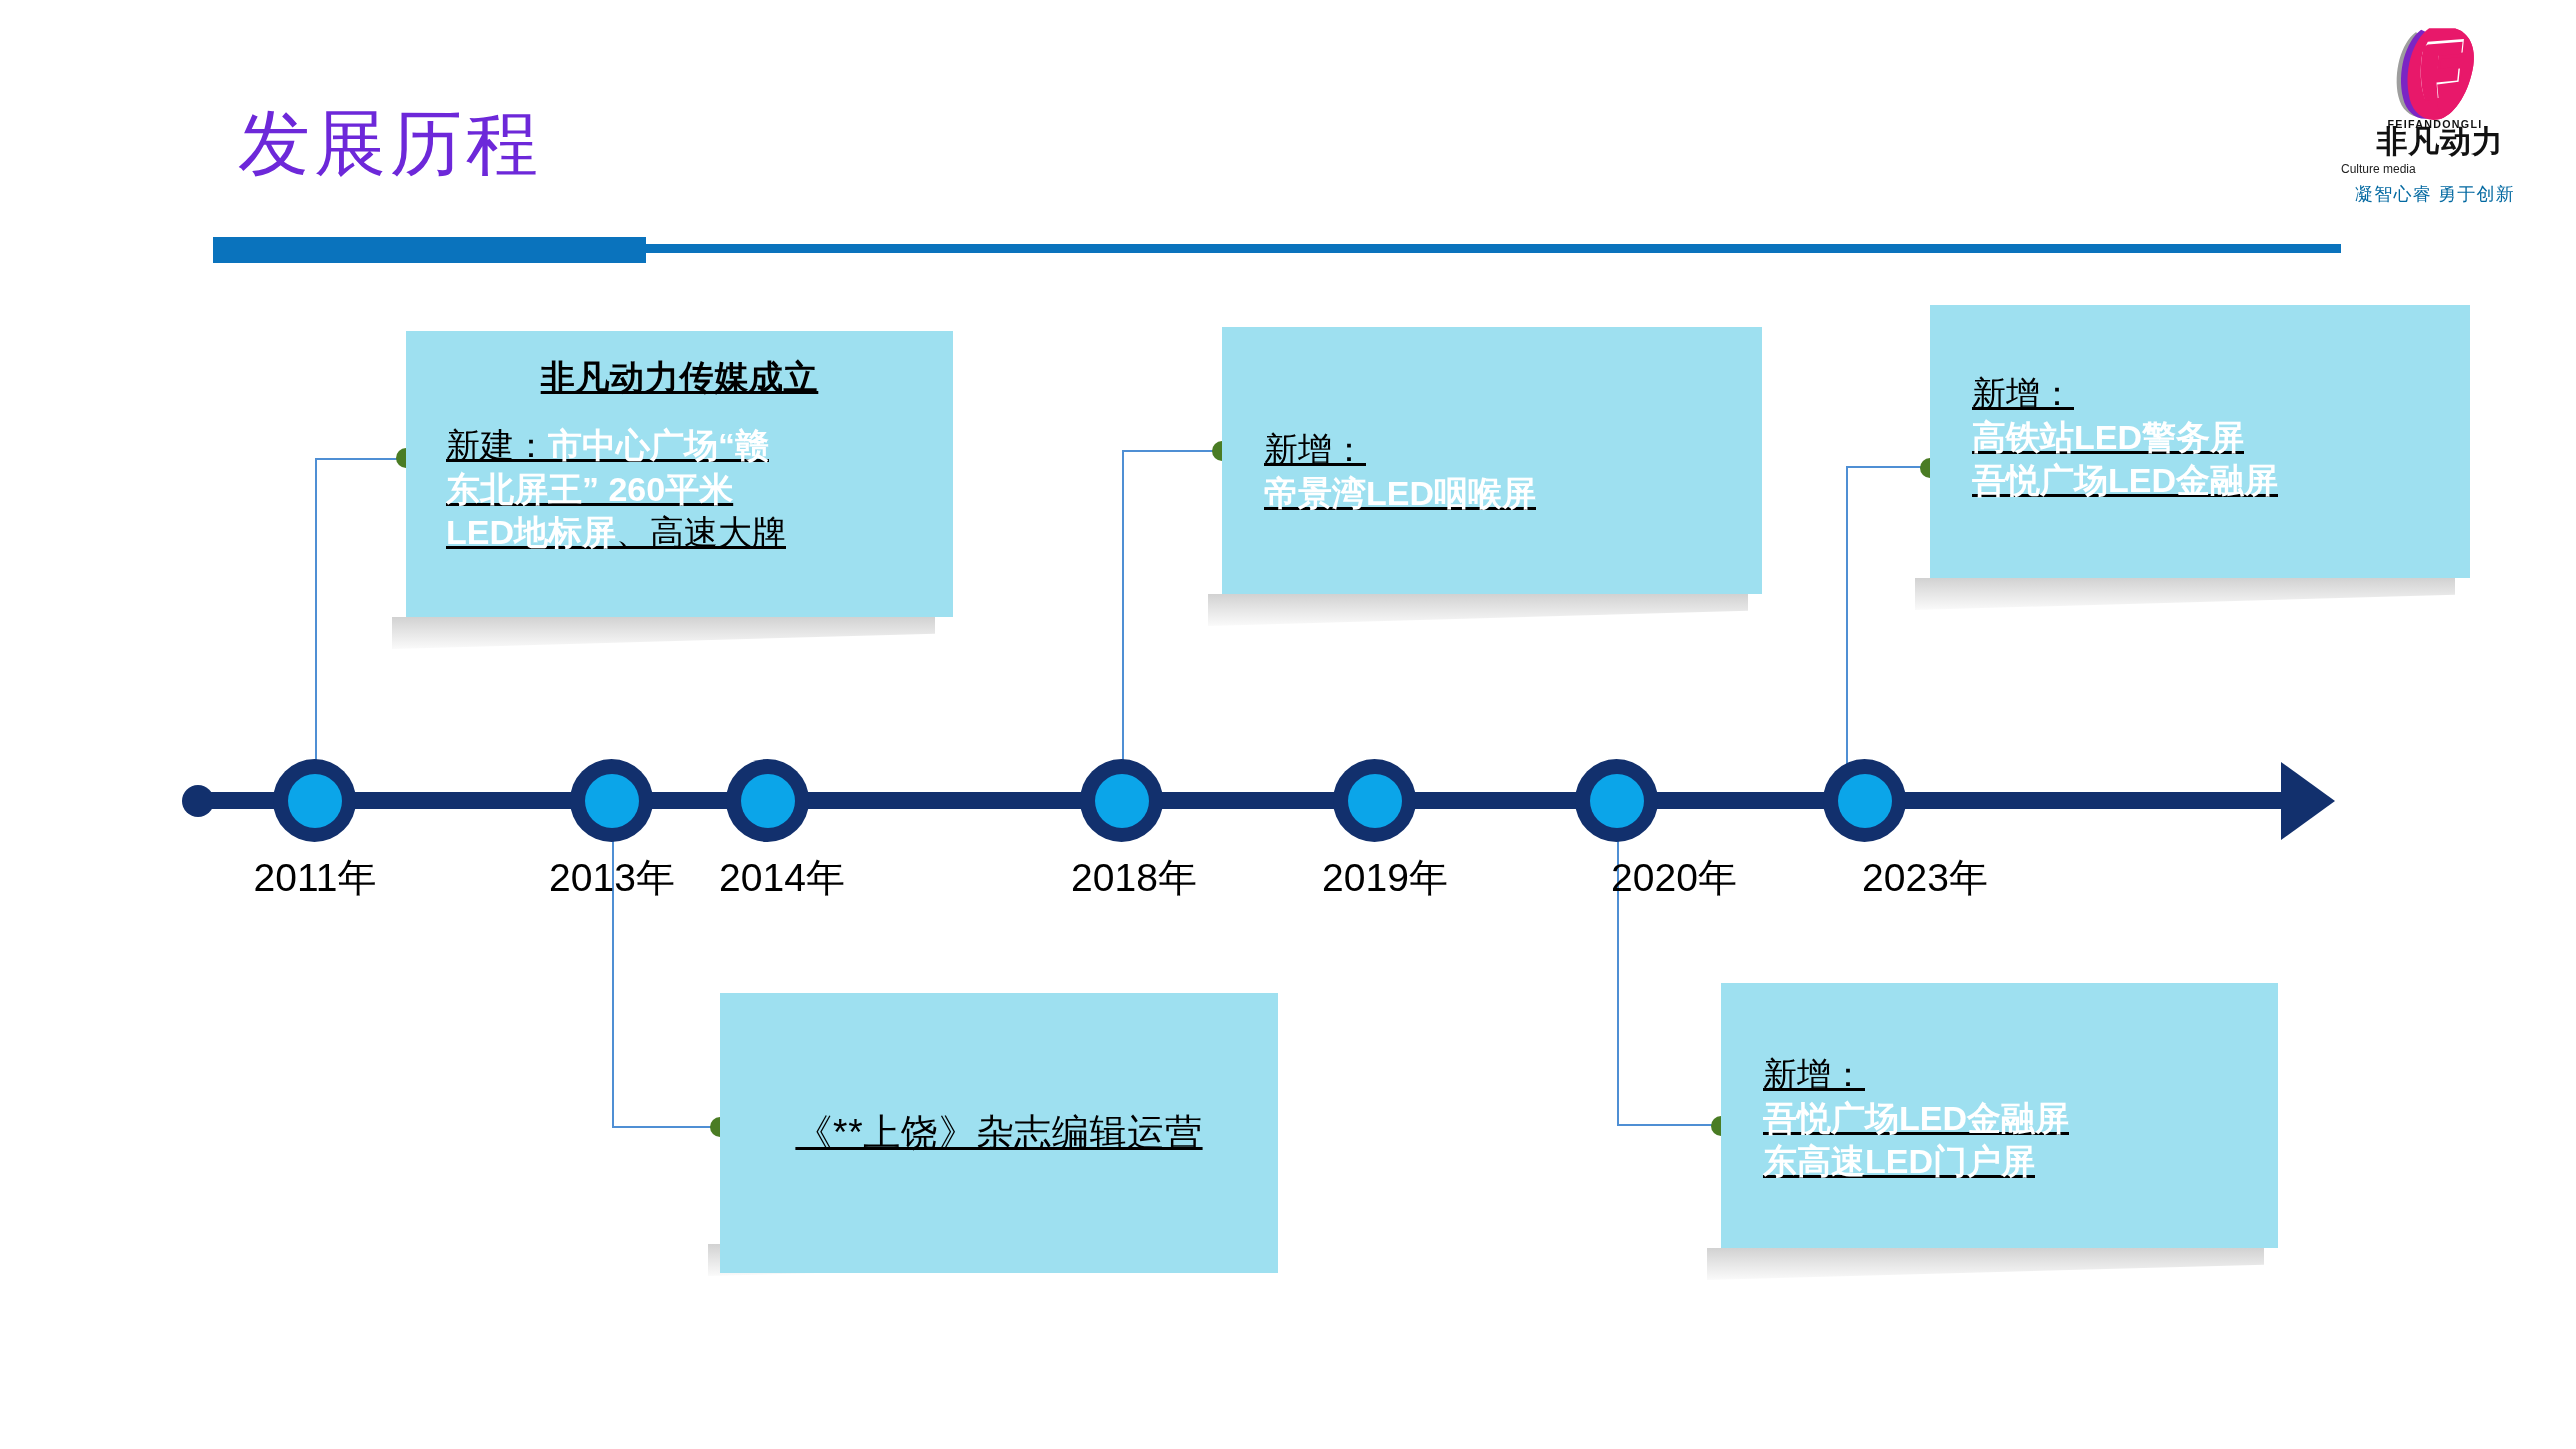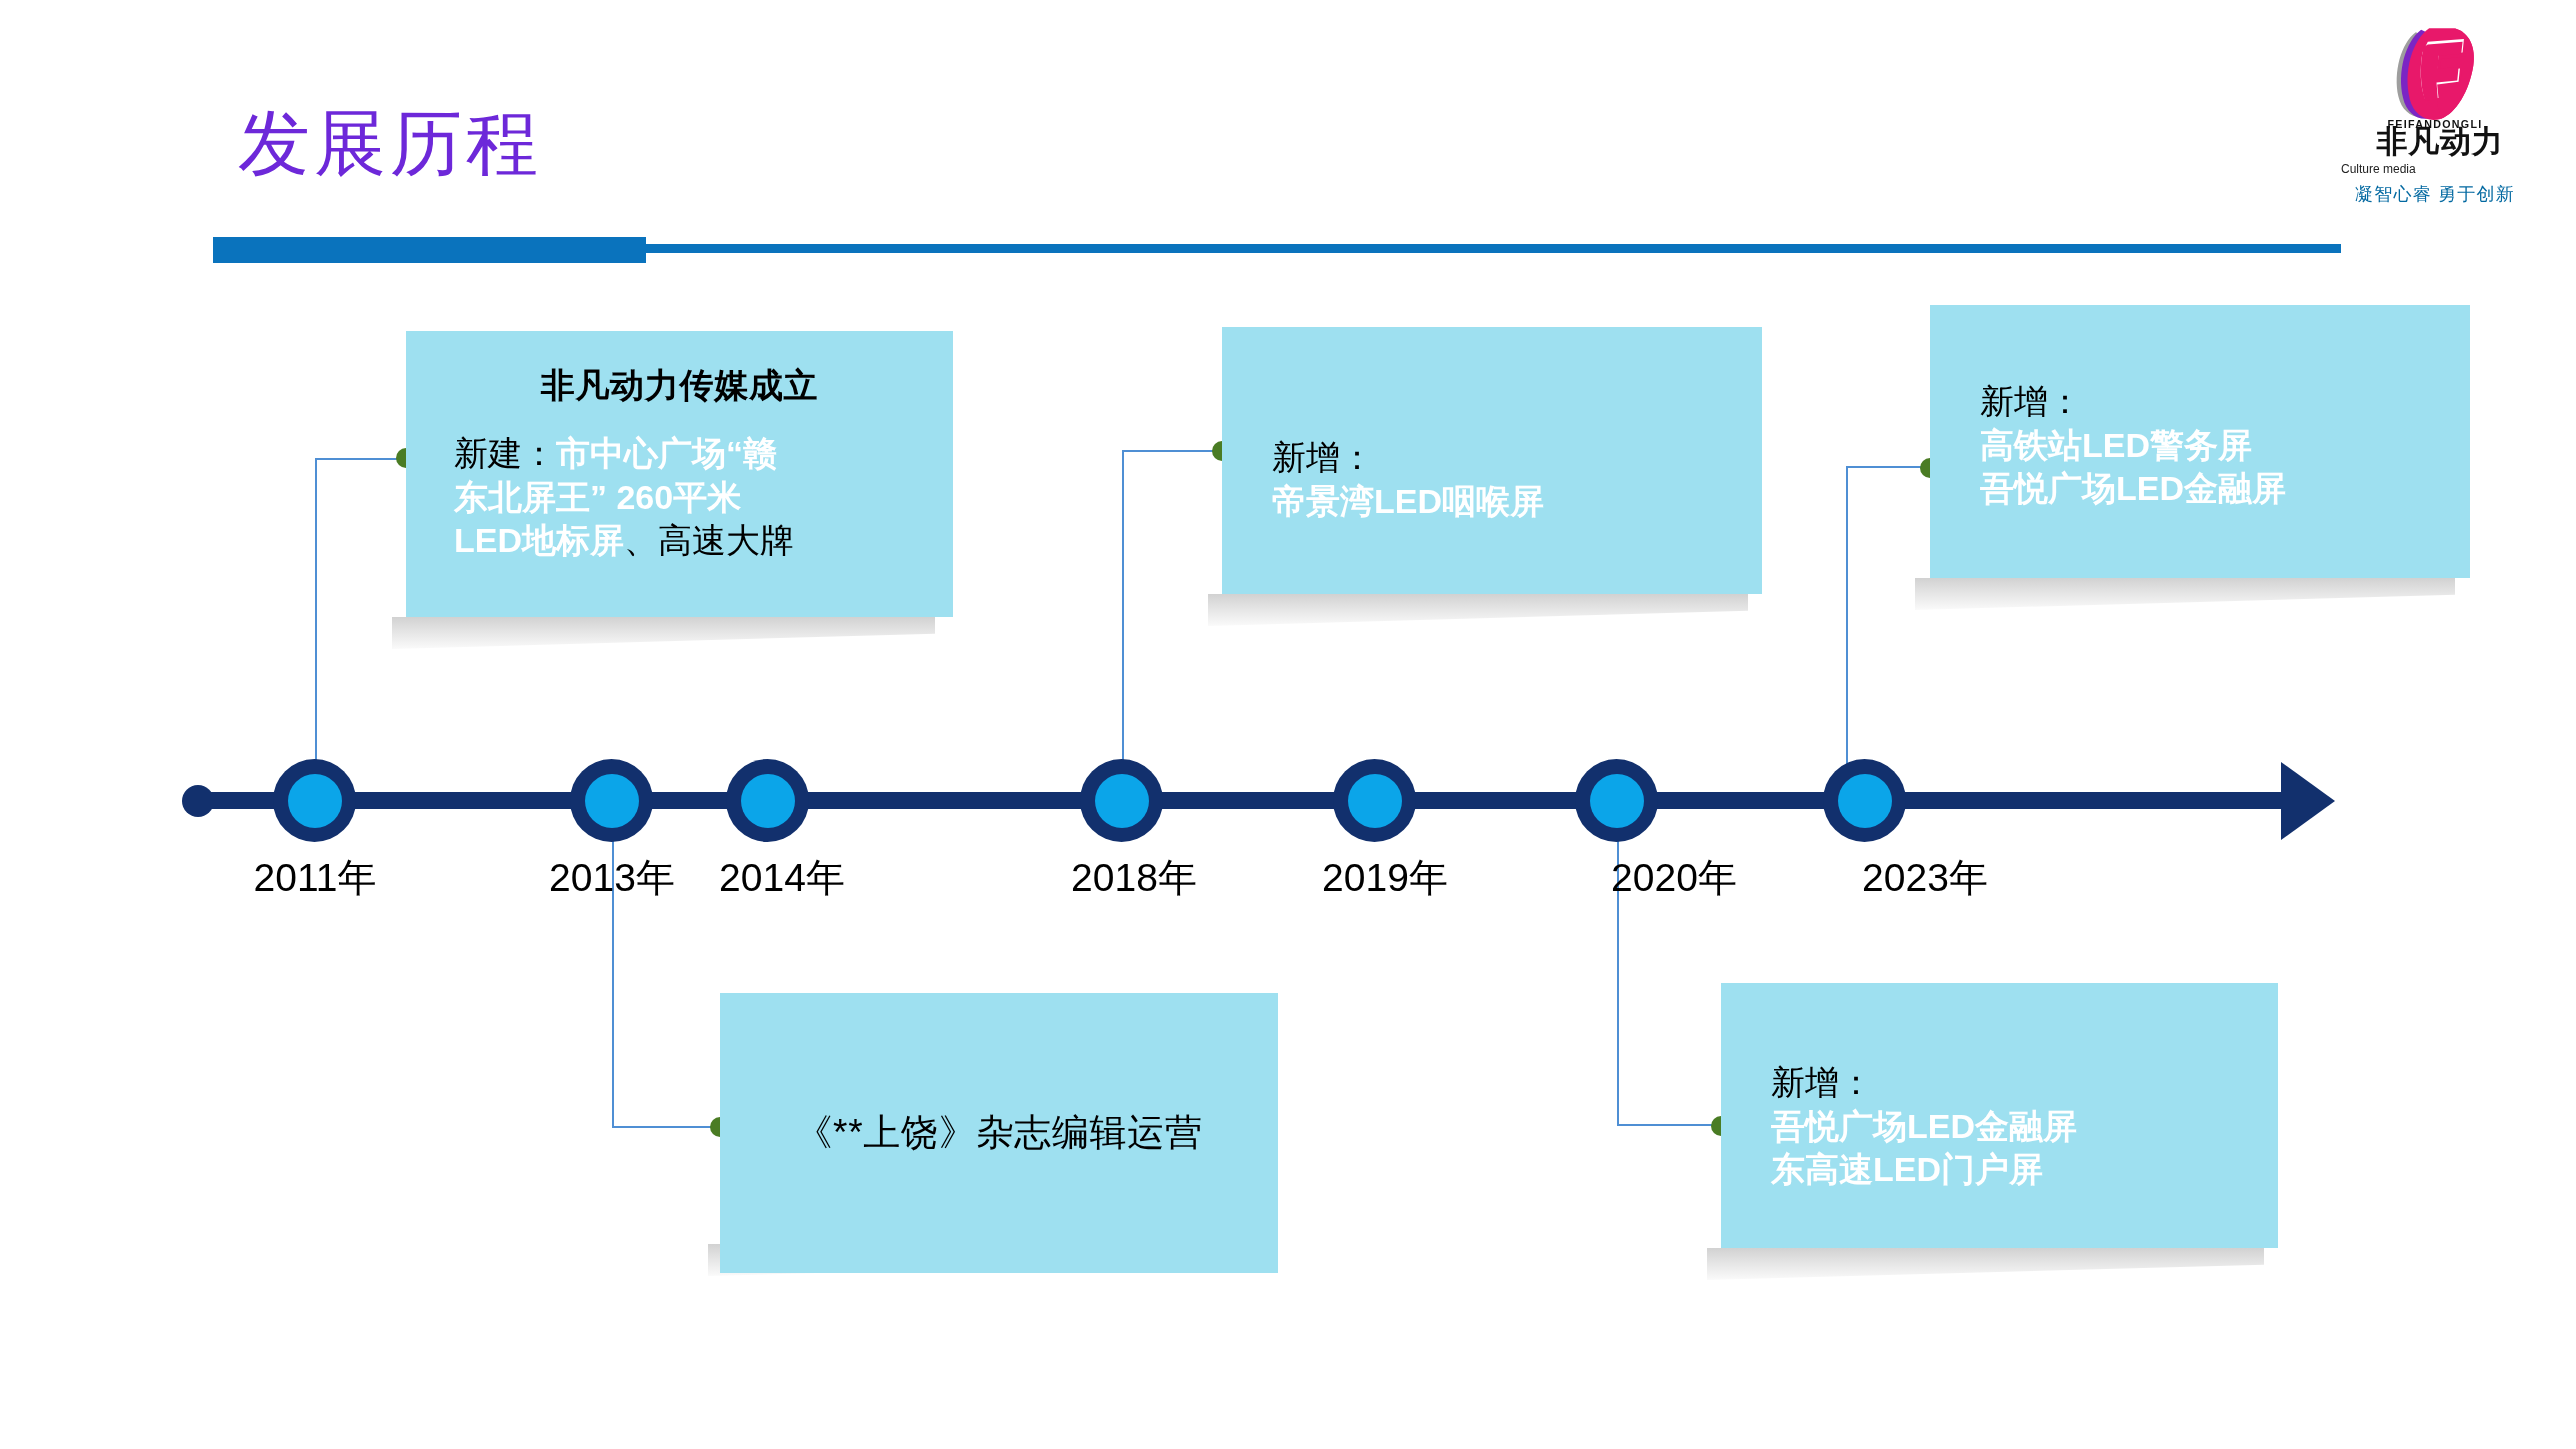--- a/index.html
+++ b/index.html
@@ -144,21 +144,22 @@
     margin-left: -10px; margin-top: -10px;
     border-radius: 50%;
     background: #4a7c24;
   }
 
   
   .card {
     position: absolute;
     background: #9ee0f0;
     box-sizing: border-box;
-    padding: 8px;
+    padding: 0;
+    text-decoration: underline;
   }
   .card-shadow {
     position: absolute;
     background: linear-gradient(180deg, #cfcfcf 0%, #e3e3e3 45%, #fafafa 100%);
     opacity: .95;
     transform-origin: left top;
   }
   .card-title {
     font-size: 34px;
     font-weight: 700;

